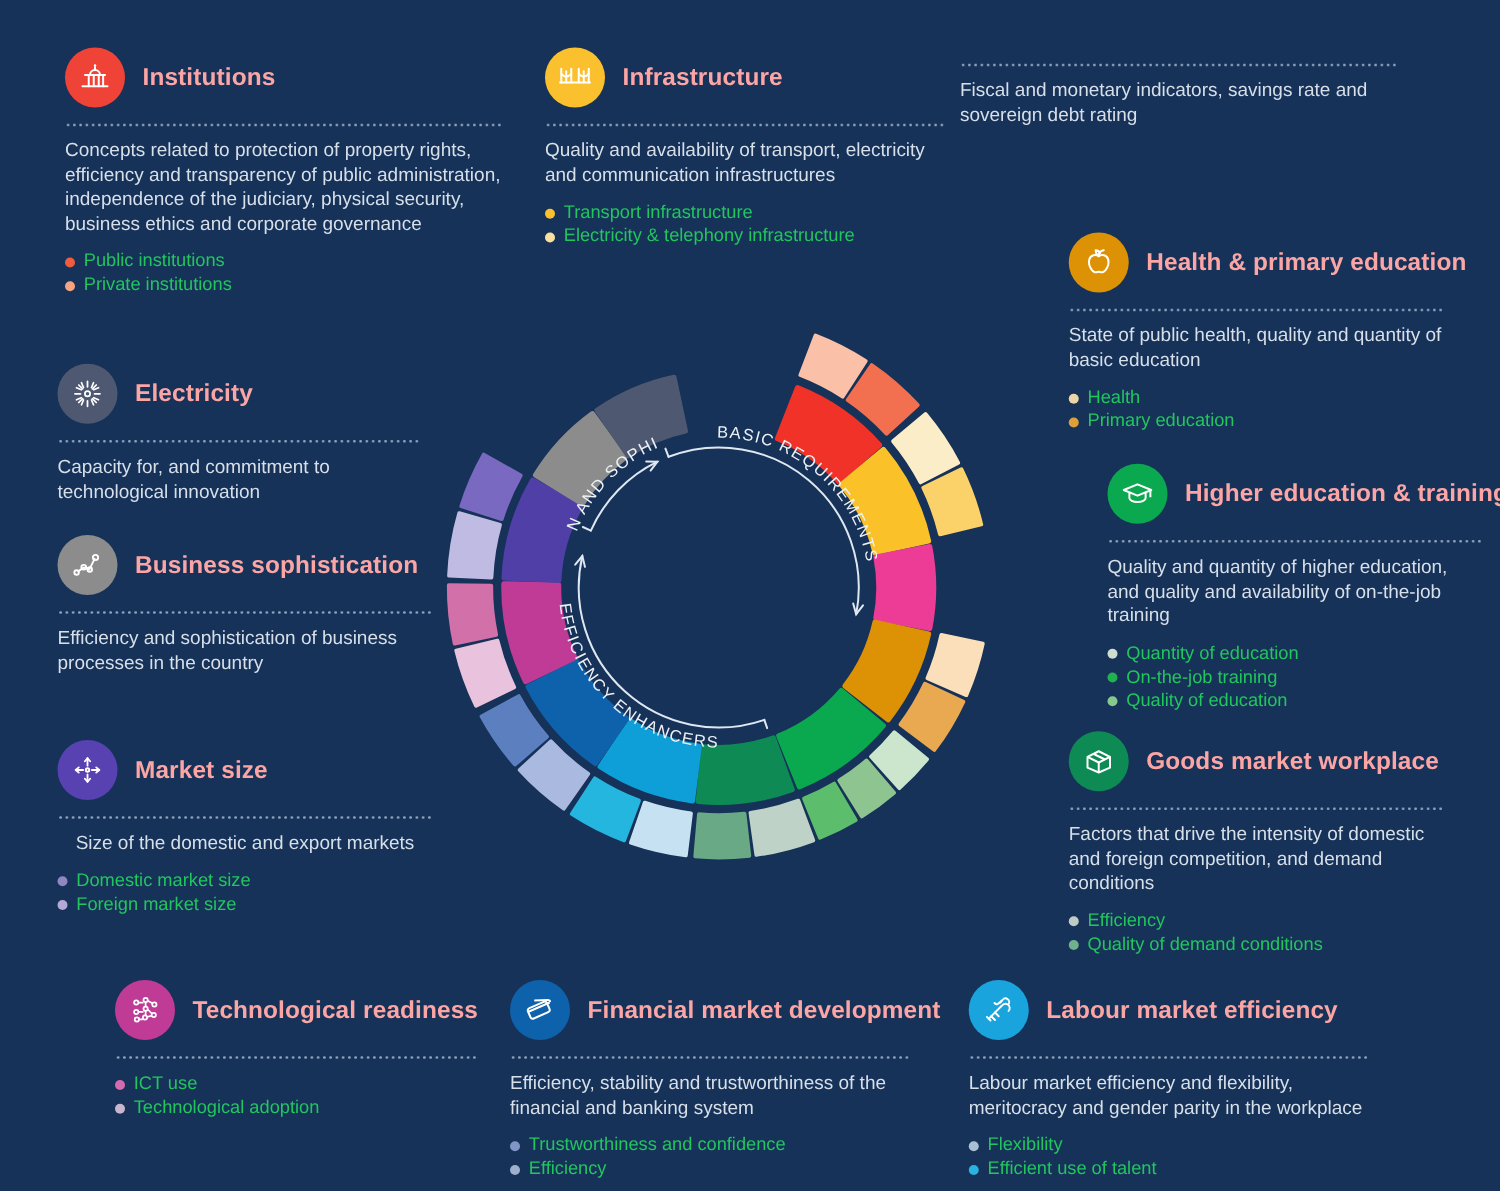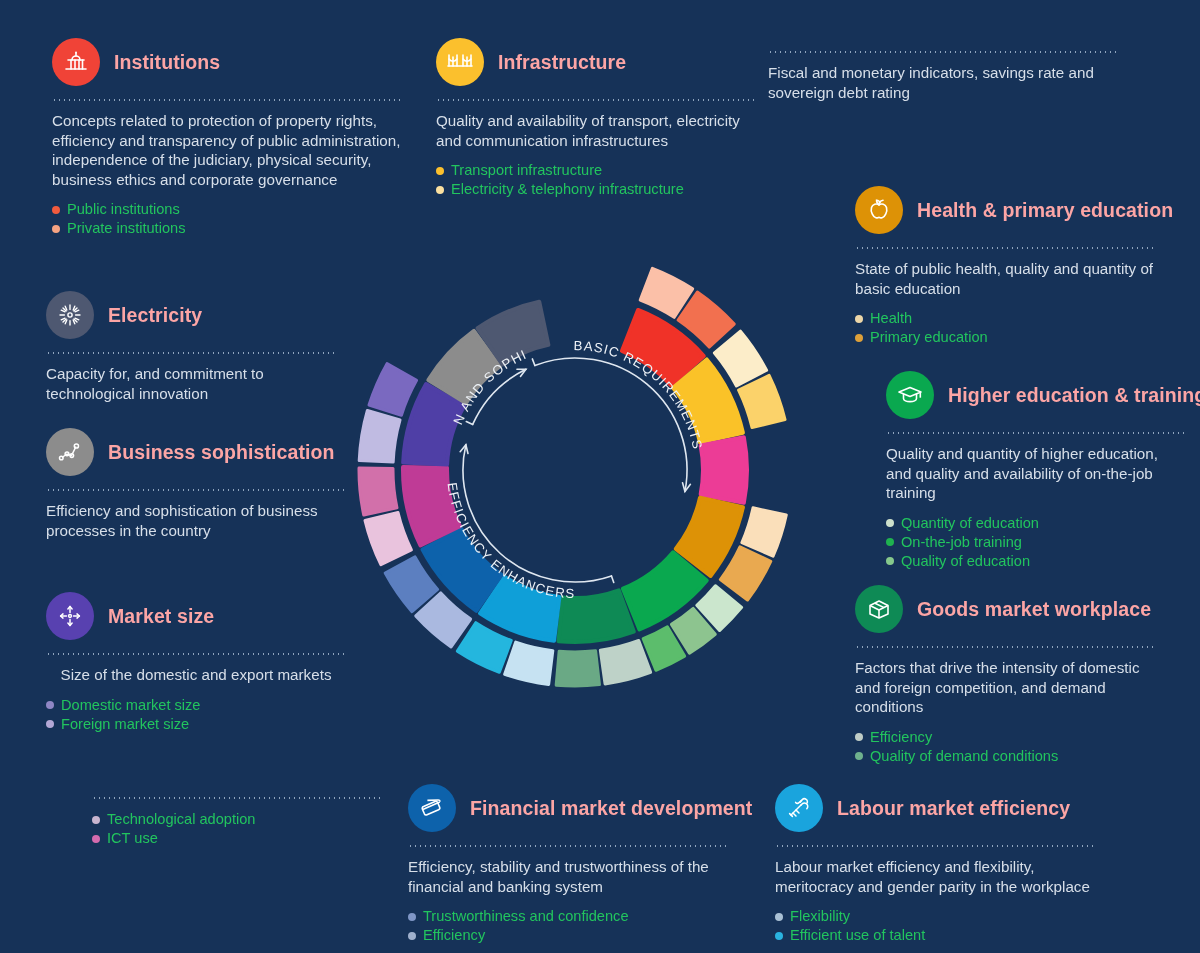--- a/index.html
+++ b/index.html
@@ -313,29 +313,47 @@
             <span class="dot" style="background: rgb(143, 134, 196);"></span>
             <span>Domestic market size</span>
           </div>
           <div class="sub">
             <span class="dot" style="background: rgb(179, 168, 214);"></span>
             <span>Foreign market size</span>
           </div>
         </div>
       </div>
       <div class="card" style="left: 92px; top: 784px; width: 290px;">
-        <div class="rule"></div>
-        <div class="subs">
+        <div class="card-head">
+          <div class="badge" style="background: rgb(191, 59, 150);">
+            <svg width="28" height="28" viewBox="0 0 28 28">
+              <g fill="none" stroke="#fff" stroke-width="1.4">
+                <circle cx="7" cy="8" r="1.7"></circle>
+                <circle cx="7" cy="15.5" r="1.7"></circle>
+                <circle cx="7.5" cy="21.5" r="1.7"></circle>
+                <circle cx="14.5" cy="6" r="1.7"></circle>
+                <circle cx="14.5" cy="13" r="1.7"></circle>
+                <circle cx="14" cy="20" r="1.7"></circle>
+                <circle cx="21.5" cy="9.5" r="1.7"></circle>
+                <circle cx="21" cy="18" r="1.7"></circle>
+                <path d="M8.7 8h4.1M8.7 15.5h4.1M9.2 21.5h3.1M14.5 7.7v3.6M14.5 14.7v3.6M16.2 6.6l4 2.2M16.2 13.6l3.6 3.6M15.7 19.6l3.6-1.1"></path>
+              </g>
+            </svg>
+          </div>
+          <div class="card-title">Technological readiness</div>
+        </div>
+        <div class="rule"></div>
+        <div class="subs">
+          <div class="sub">
+            <span class="dot" style="background: rgb(212, 107, 174);"></span>
+            <span>ICT use</span>
+          </div>
           <div class="sub">
             <span class="dot" style="background: rgb(200, 181, 207);"></span>
             <span>Technological adoption</span>
-          </div>
-          <div class="sub">
-            <span class="dot" style="background: rgb(212, 107, 174);"></span>
-            <span>ICT use</span>
           </div>
         </div>
       </div>
       <div class="card" style="left: 408px; top: 784px; width: 320px;">
         <div class="card-head">
           <div class="badge" style="background: rgb(13, 98, 171);">
             <svg width="28" height="28" viewBox="0 0 28 28">
               <g fill="none" stroke="#fff" stroke-width="1.6" stroke-linejoin="round">
                 <path d="M5.5 12.5 17 7.5a2 2 0 0 1 2.6 1l2 4.6a2 2 0 0 1-1 2.6L9 20.8a2 2 0 0 1-2.6-1l-2-4.6a2 2 0 0 1 1.1-2.7z"></path>
                 <path d="M4.8 15.4 21.8 8"></path>

